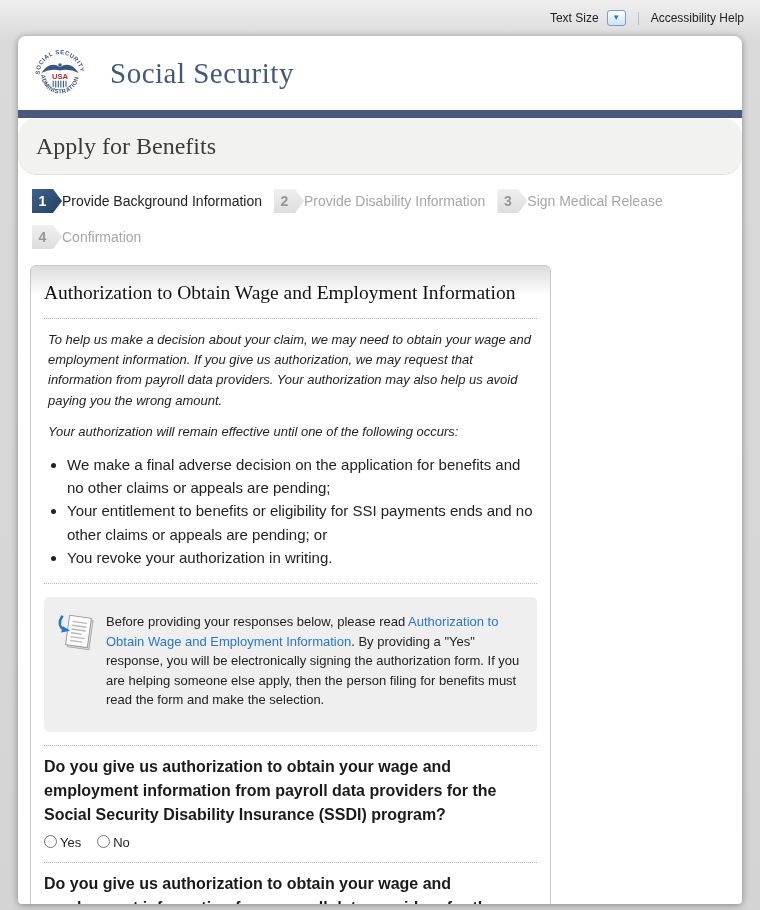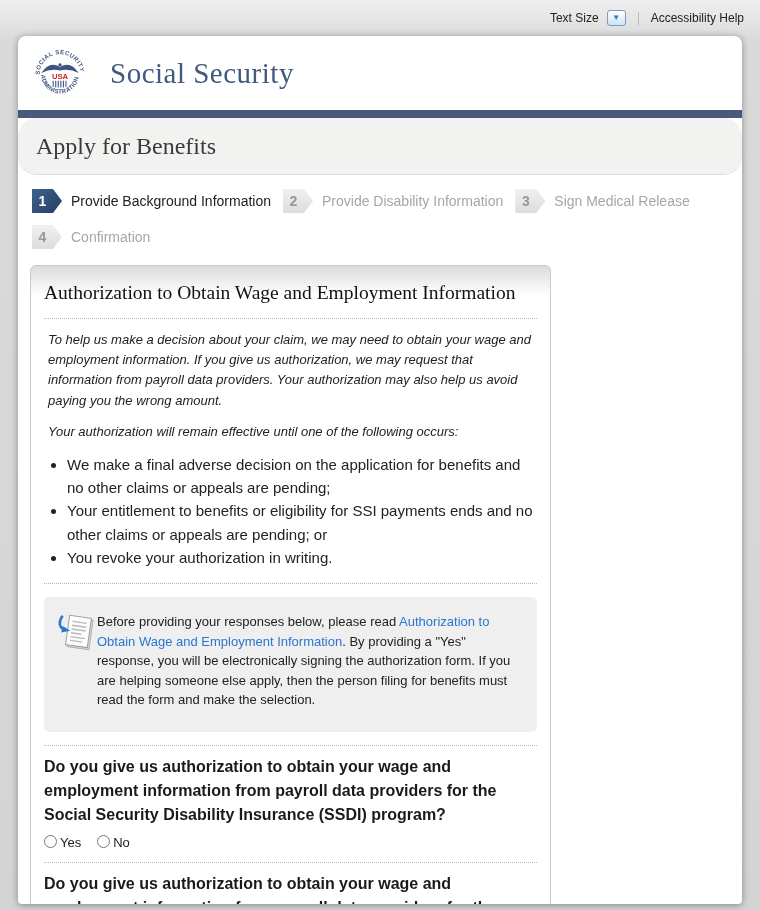--- a/index.html
+++ b/index.html
@@ -74,21 +74,21 @@
     font-size: 14px; font-weight: bold;
   }
   .step.active .badge {
     background: linear-gradient(135deg, #3e6190 0%, #243f60 100%);
     color: #ffffff;
   }
   .step.inactive .badge {
     background: linear-gradient(180deg, #f0f0f0, #dddddd);
     color: #979797;
   }
-  .step-label { margin-left: 9px; font-size: 14px; }
+  .step-label { font-size: 14px; }
   .step.active .step-label { color: #222222; }
   .step.inactive .step-label { color: #a6a6a6; }
 
   
   .panel {
     width: 521px;
     margin: 12px 0 0 12px;
     border: 1px solid #c9c9c9;
     border-radius: 6px;
     background: linear-gradient(180deg, #dcdcdc 0%, #ffffff 30px);
@@ -105,21 +105,21 @@
   .panel p.copy { margin: 11px 4px; font-style: italic; }
   .panel ul { margin: 10px 0 14px 8px; padding-left: 15px; }
   .panel ul li { font-size: 15px; color: #222; line-height: 1.55; }
   .dotted { border-bottom: 1px dotted #b5b5b5; }
 
   .notebox {
     background: #efefef;
     border-radius: 5px;
     margin: 13px 0;
     padding: 15px 13px 22px 11px;
-    display: flex; gap: 0;
+    display: flex; gap: 9px;
   }
   .note-icon { width: 42px; height: 44px; flex: none; }
   .note-text { font-size: 13px; line-height: 1.5; color: #222; }
   .note-link { color: #2a76d2; text-decoration: none; cursor: pointer; }
 
   .question { padding: 9px 0 12px 0; }
   .q-text { font-weight: bold; font-size: 16px; line-height: 1.5; color: #1a1a1a; margin-bottom: 8px; }
   .radio-row { display: flex; align-items: center; }
   .radio-row label { display: inline-flex; align-items: flex-start; margin-right: 16px; font-size: 13px; color: #222; cursor: pointer; }
   .radio-row input[type=radio] { width: 13px; height: 13px; margin: 0 3px 0 0; }

